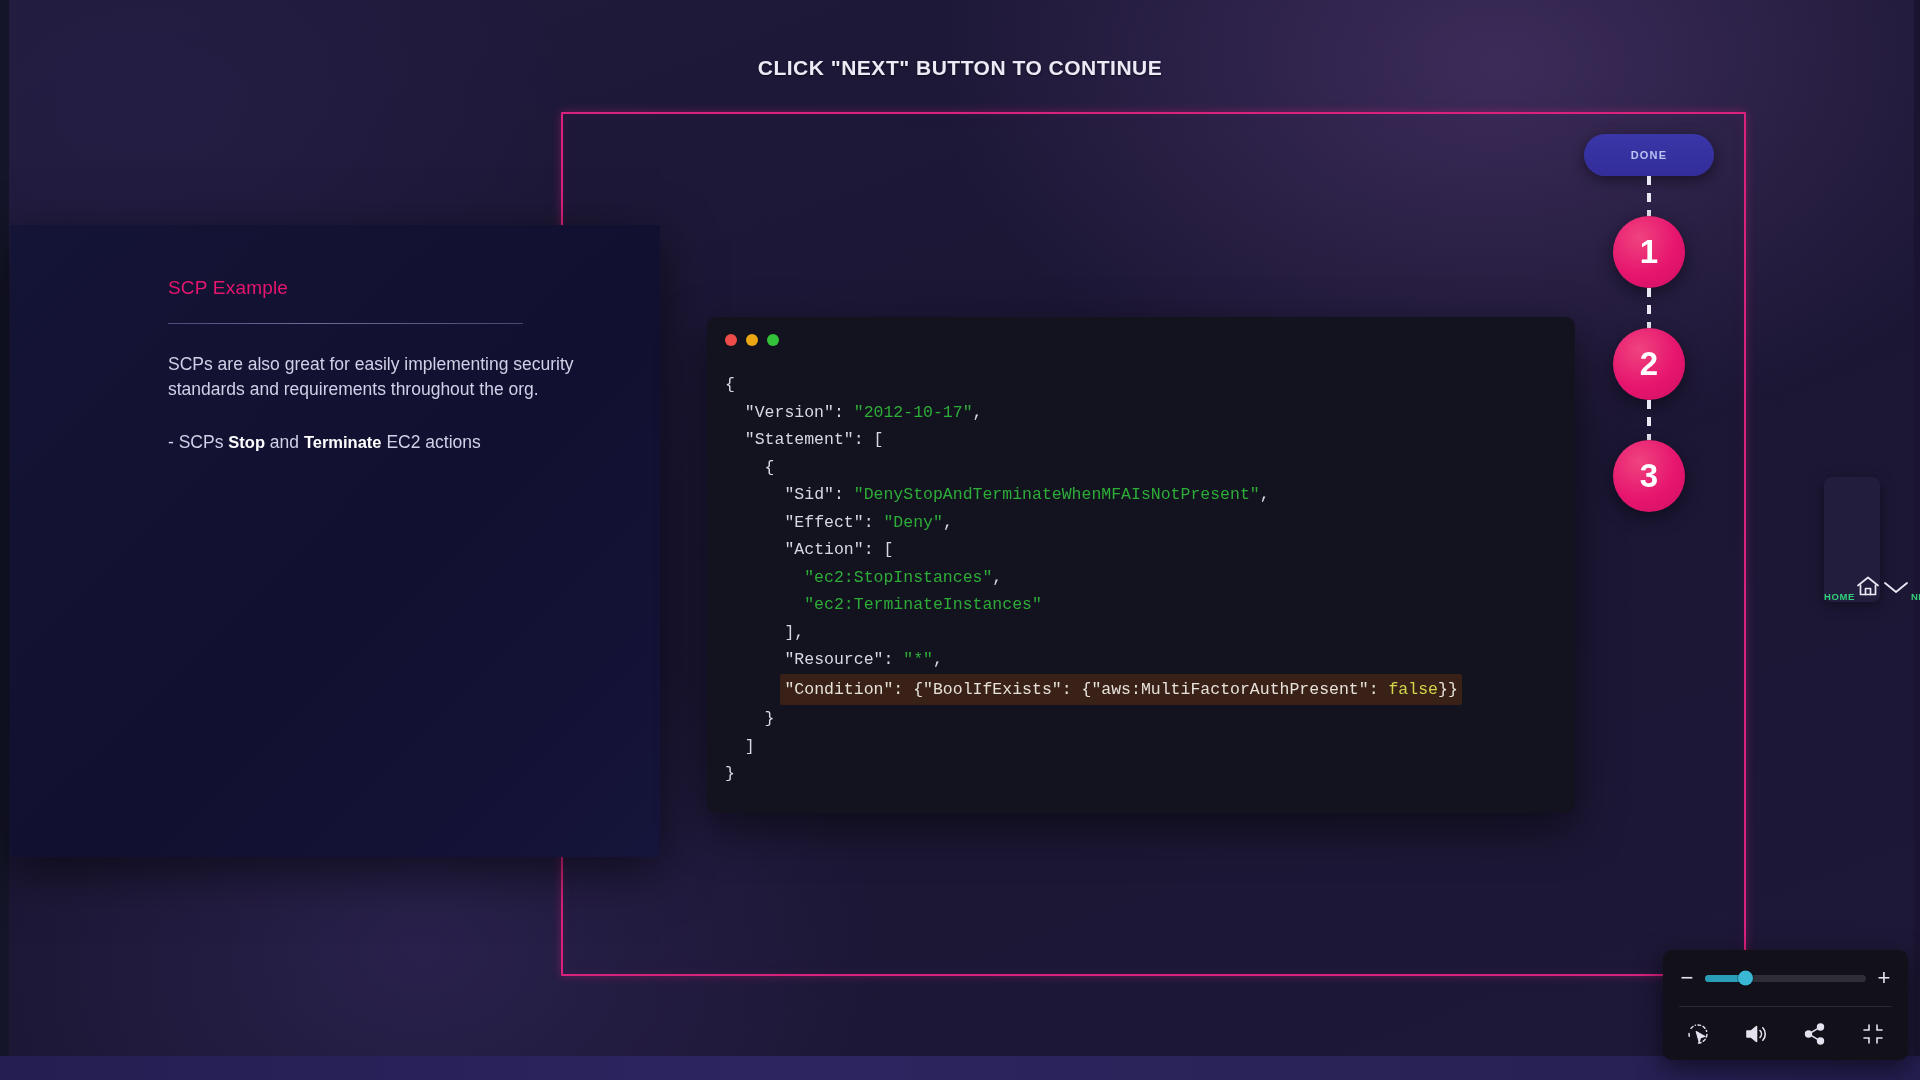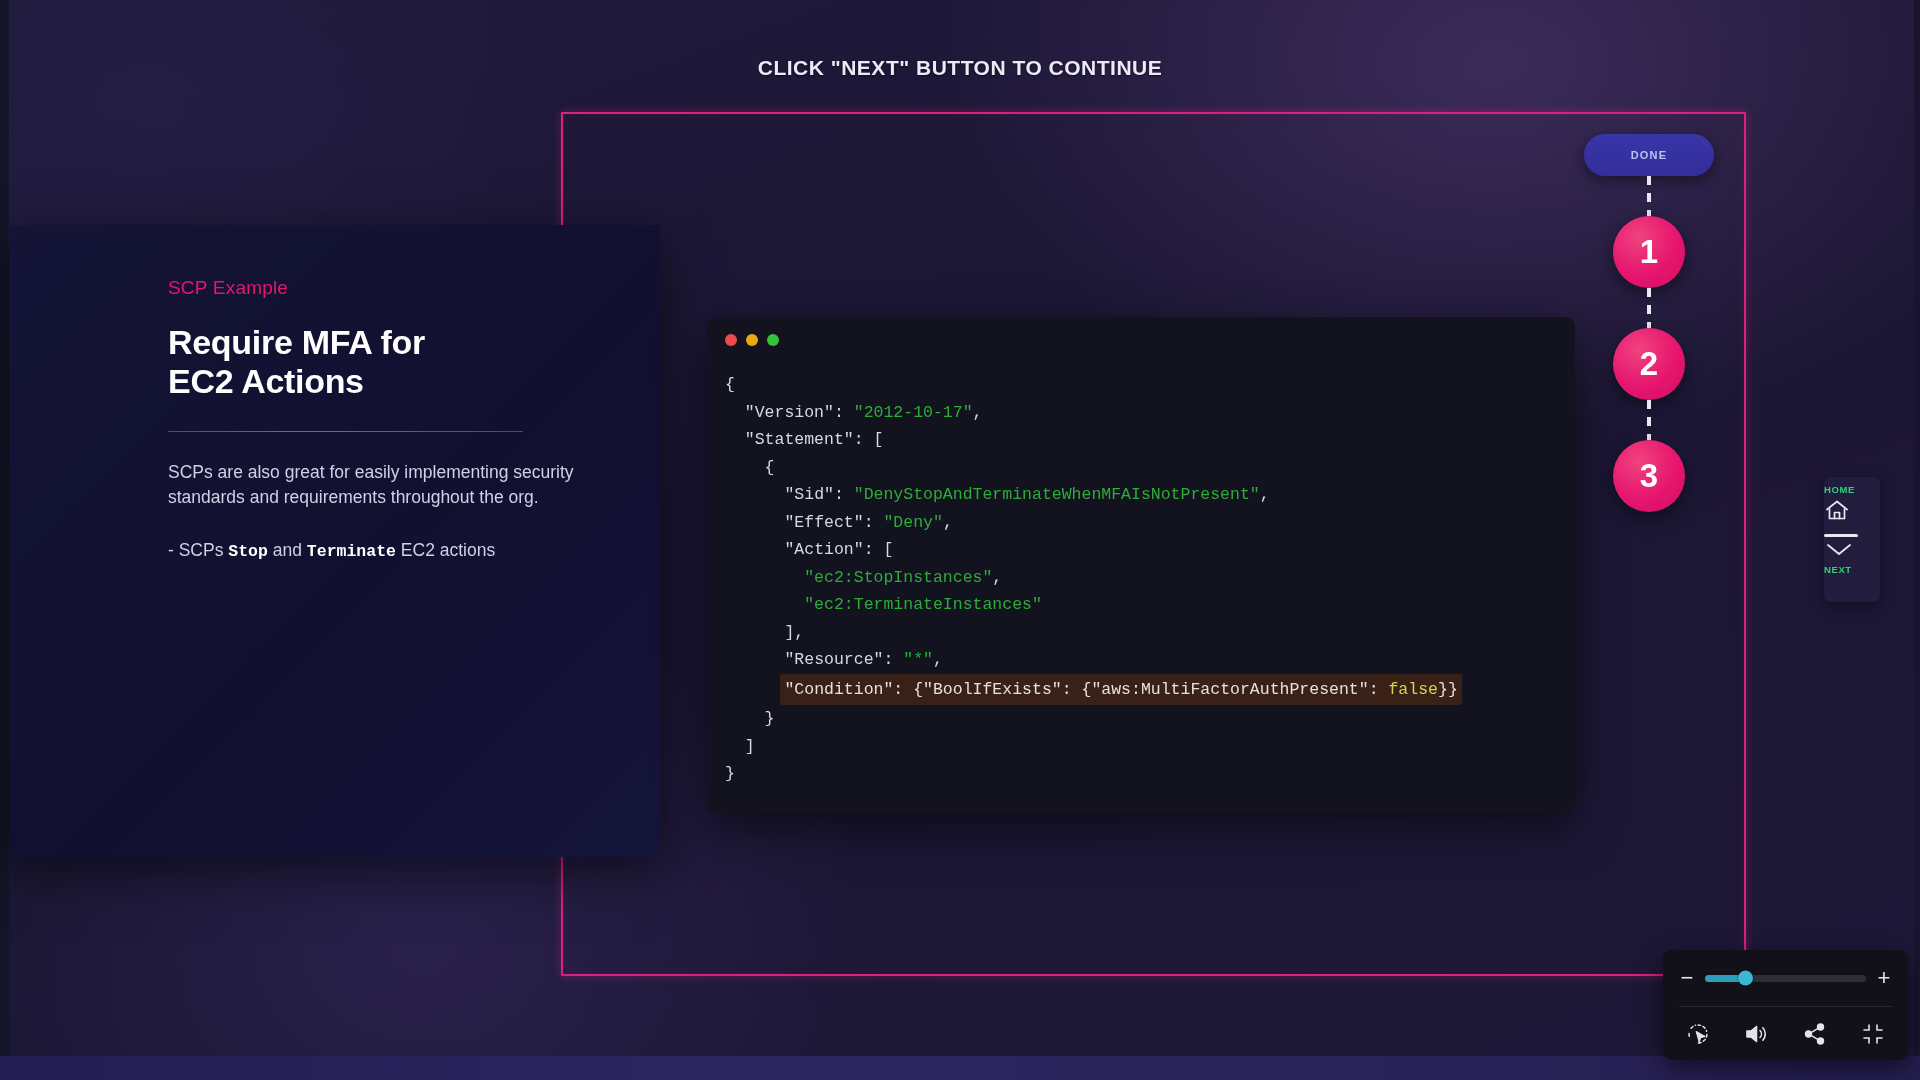--- a/index.html
+++ b/index.html
@@ -66,21 +66,21 @@
   }
   #card-body {
     color:#cfd1e6; font-size:17.5px; line-height:1.42;
     margin-bottom:28px;
   }
   .bullet {
     color:#cfd1e6; font-size:17.5px; line-height:1.4;
     margin-bottom:49px;
   }
   .bullet:last-child { margin-bottom:0; }
-  .mono-b { font-family:Liberation Mono, monospace; font-weight:bold; color:#ffffff; font-size:16.5px; }
+  .mono-b { font-family:Liberation Sans, sans-serif; font-weight:bold; color:#ffffff; font-size:16.5px; }
   .sans-b { font-weight:bold; color:#ffffff; }
   .false-pink { font-family:"Liberation Mono", monospace; color:#ef3d7f; font-size:16.5px; }
 
   
   #code-window {
     position:absolute; left:707px; top:317px; width:868px; height:496px;
     background:#12131f;
     border-radius:9px;
     box-shadow:0 16px 46px rgba(0,0,0,.5);
     overflow:hidden;
@@ -120,21 +120,21 @@
     background:radial-gradient(circle at 36% 30%, #f0437f 0%, #e6156e 55%, #d10f63 100%);
     display:flex; align-items:center; justify-content:center;
     color:#ffffff; font-size:33px; font-weight:bold;
     box-shadow:0 6px 18px rgba(0,0,0,.45);
   }
 
   
   #side-nav {
     position:absolute; left:1824px; top:477px; width:56px; height:125px;
     background:#231d3d; border-radius:7px;
-    display:flex; flex-direction:column; align-items:flex-start;
+    display:flex; flex-direction:row; align-items:flex-end;
     padding-top:7px;
     box-shadow:0 4px 14px rgba(0,0,0,.4);
   }
   .nav-label { color:#2fd07a; font-size:9.5px; font-weight:bold; letter-spacing:.6px; }
   #nav-home-icon { margin-top:3px; }
   #nav-sep { width:34px; height:3px; background:#e9e9f4; margin:8px 0 4px; border-radius:2px; }
   #nav-next-icon { margin-bottom:2px; }
 
   
   #toolbar {
@@ -163,22 +163,20 @@
 <div id="bg-edge-left"></div>
 <div id="bg-edge-right"></div>
 <div id="bg-strip-bottom"></div>
 
 <div id="header-title">CLICK "NEXT" BUTTON TO CONTINUE</div>
 
 <div id="slide-frame"></div>
 
 <div id="info-card">
   <div id="eyebrow">SCP Example</div>
-  <div id="card-title">Require MFA for
-EC2 Actions</div>
   <div id="card-divider"></div>
   <div id="card-body">SCPs are also great for easily implementing security standards and requirements throughout the org.</div>
 
   <div class="bullet">
     <span>- SCPs </span><span class="mono-b">Stop</span><span> and </span><span class="mono-b">Terminate</span><span> EC2 actions</span>
   </div>
 
 
 </div>
 

